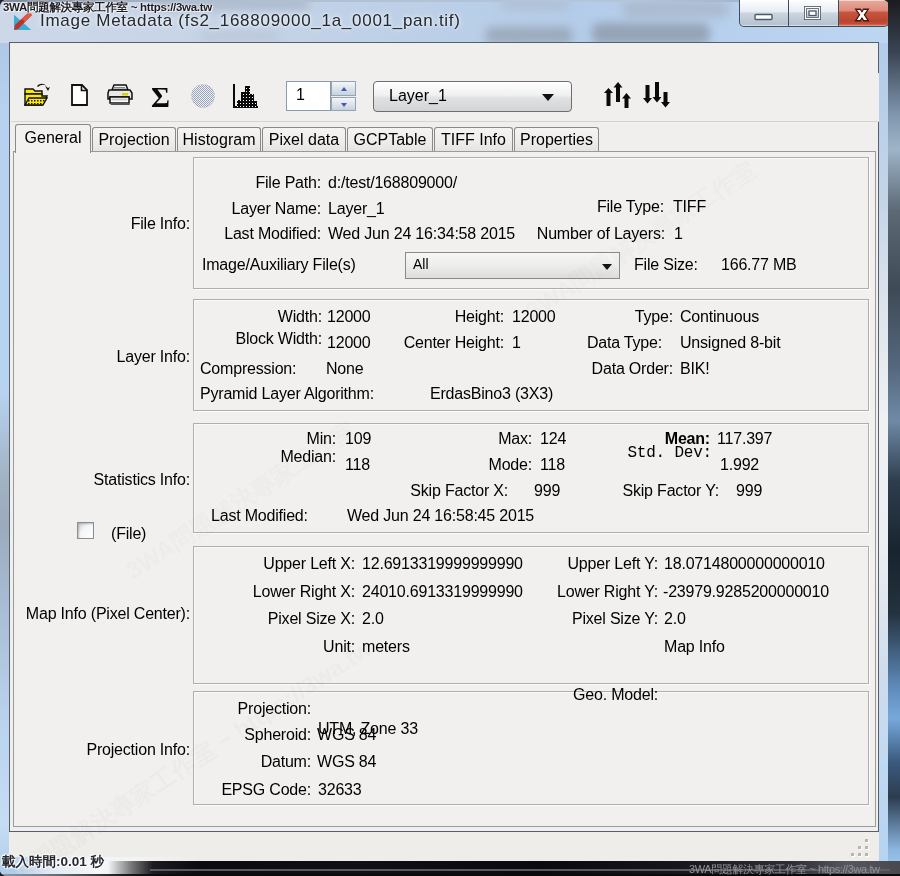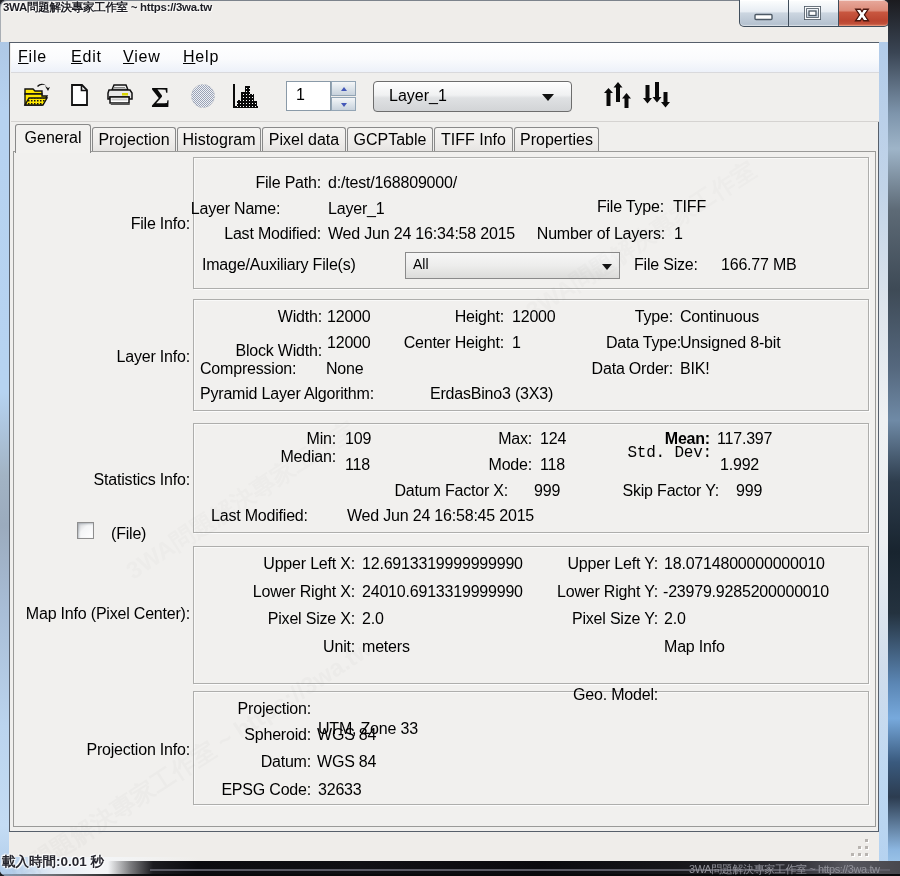--- a/index.html
+++ b/index.html
@@ -79,40 +79,50 @@
  border:1px solid #6d6d6d;border-radius:4px;
  background:linear-gradient(180deg,#fefefe 0%,#f0f1f2 45%,#dfe1e3 55%,#d2d4d6 100%);
  box-shadow:inset 0 1px 0 #fff;}
 </style>
 </head>
 <body>
 <div id="win">
   <div id="fbottom"></div>
   <div id="fleft"></div>
   <div id="fright"></div>
+  <div id="titlebar">
+    <div class="blob" style="left:150px;top:-4px;width:160px;height:14px;background:#98a4b4;opacity:.5"></div>
+    <div class="blob" style="left:485px;top:27px;width:88px;height:17px;background:#96a2b2;opacity:.8"></div>
+    <div class="blob" style="left:592px;top:23px;width:118px;height:21px;background:#8d99aa;opacity:.8"></div>
+    <div class="blob" style="left:622px;top:0px;width:108px;height:18px;background:#a8b4c4;opacity:.7"></div>
+    <div class="blob" style="left:500px;top:-2px;width:70px;height:12px;background:#aab4c2;opacity:.5"></div>
+    <div class="blob" style="left:200px;top:30px;width:80px;height:12px;background:#b0bac8;opacity:.4"></div>
+    <div id="tbedge"></div>
+    <svg id="titleicon" width="21" height="22" viewBox="0 0 21 22">
+      <polygon points="1,3 1,18 18,18" fill="#2e9bc8"></polygon>
+      <polygon points="1,3 1,18 18,18 10,10" fill="#46b8d8" opacity="0.6"></polygon>
+      <polygon points="16,0 19,3 5,17 1,18 2,13" fill="#c03028"></polygon>
+      <polygon points="16,0 19,3 12,10 9,7" fill="#e05848"></polygon>
+    </svg>
+    <div id="titletext">Image Metadata (fs2_168809000_1a_0001_pan.tif)</div>
+  </div>
   <div id="wbtns">
     <div class="wb" id="wb-min"></div>
     <div class="wb" id="wb-max"></div>
     <div class="wb" id="wb-close"></div>
     <svg class="abs" style="left:0;top:0" width="149" height="27" viewBox="0 0 149 27">
       <rect x="16" y="14.5" width="17" height="5" rx="1" fill="#fff" stroke="#4e5a66" stroke-width="1.4"></rect>
       <rect x="66.5" y="7.5" width="14" height="11" fill="none" stroke="#4e5a66" stroke-width="3"></rect>
       <rect x="66.5" y="7.5" width="14" height="11" fill="none" stroke="#fbfcfd" stroke-width="1.3"></rect>
       <rect x="70" y="11" width="7" height="4.5" fill="#fff" stroke="#4e5a66" stroke-width="1.3"></rect>
       <text x="123" y="19.5" font-family="Liberation Sans" font-size="18" font-weight="bold" fill="#fff" text-anchor="middle" stroke="#4a1810" stroke-width="3" paint-order="stroke">x</text>
       <text x="123" y="19.5" font-family="Liberation Sans" font-size="18" font-weight="bold" fill="#fff" text-anchor="middle">x</text>
     </svg>
   </div>
   <div id="client">
-    <div id="menubar">
-      <div class="menuitem" style="left:7px"><u>F</u>ile</div>
-      <div class="menuitem" style="left:60px"><u>E</u>dit</div>
-      <div class="menuitem" style="left:112px"><u>V</u>iew</div>
-      <div class="menuitem" style="left:172px"><u>H</u>elp</div>
-    </div>
     <div id="toolbar"></div>
   </div>
 </div>
 
 <svg class="abs" style="left:0;top:78px;" width="700" height="36" viewBox="0 0 700 36">
   <defs>
     <pattern id="dith" width="2" height="2" patternUnits="userSpaceOnUse">
       <rect width="2" height="2" fill="#eef1f5"></rect>
         <rect width="1" height="1" fill="#9aa2b6"></rect>
         <rect x="1" y="1" width="1" height="1" fill="#9aa2b6"></rect>
@@ -219,21 +229,21 @@
     <i style="left:14px;top:7px"></i>
     <i style="left:14px;top:0px"></i>
  <i style="left:7px;top:14px"></i>
     <i style="left:7px;top:7px"></i>
     <i style="left:0px;top:14px"></i>
 </div>
 <div class="t" style="left:111px;top:523px;">(File)</div>
 
 <div class="t r" style="left:150px;width:171px;top:172px;">File Path:</div>
 <div class="t" style="left:328px;top:172px;">d:/test/168809000/</div>
-<div class="t r" style="left:150px;width:171px;top:198px;text-align:center;">Layer Name:</div>
+<div class="t r" style="left:150px;width:171px;top:198px;">Layer Name:</div>
 <div class="t" style="left:328px;top:198px;">Layer_1</div>
 <div class="t r" style="left:500px;width:164px;top:196px;">File Type:</div>
 <div class="t" style="left:673px;top:196px;">TIFF</div>
 <div class="t r" style="left:150px;width:171px;top:223px;">Last Modified:</div>
 <div class="t" style="left:328px;top:223px;">Wed Jun 24 16:34:58 2015</div>
 <div class="t r" style="left:500px;width:165px;top:223px;">Number of Layers:</div>
 <div class="t" style="left:674px;top:223px;">1</div>
 <div class="t" style="left:202px;top:254px;">Image/Auxiliary File(s)</div>
 <div id="combo-all">
     <div class="cb-txt">All</div>
@@ -241,46 +251,46 @@
   </div>
 <div class="t" style="left:634px;top:254px;">File Size:</div>
 <div class="t" style="left:721px;top:254px;">166.77 MB</div>
 
 <div class="t r" style="left:150px;width:172px;top:306px;">Width:</div>
 <div class="t" style="left:327px;top:306px;">12000</div>
 <div class="t r" style="left:350px;width:154px;top:306px;">Height:</div>
 <div class="t" style="left:512px;top:306px;">12000</div>
 <div class="t r" style="left:500px;width:173px;top:306px;">Type:</div>
 <div class="t" style="left:680px;top:306px;">Continuous</div>
-<div class="t r" style="left:150px;width:172px;top:340px;">Block Width:</div>
+<div class="t r" style="left:150px;width:172px;top:328px;">Block Width:</div>
 <div class="t" style="left:327px;top:332px;">12000</div>
 <div class="t r" style="left:350px;width:154px;top:332px;">Center Height:</div>
 <div class="t" style="left:512px;top:332px;">1</div>
-<div class="t r" style="left:500px;width:173px;top:332px;padding-left:8px;">Data Type:</div>
+<div class="t r" style="left:489px;width:173px;top:332px;">Data Type:</div>
 <div class="t" style="left:680px;top:332px;">Unsigned 8-bit</div>
 <div class="t" style="left:200px;top:358px;">Compression:</div>
 <div class="t" style="left:326px;top:358px;">None</div>
 <div class="t r" style="left:500px;width:173px;top:358px;">Data Order:</div>
 <div class="t" style="left:680px;top:358px;">BIK!</div>
 <div class="t" style="left:200px;top:383px;">Pyramid Layer Algorithm:</div>
 <div class="t" style="left:430px;top:383px;">ErdasBino3 (3X3)</div>
 
 <div class="t r" style="left:200px;width:136px;top:428px;">Min:</div>
 <div class="t" style="left:345px;top:428px;">109</div>
 <div class="t r" style="left:400px;width:132px;top:428px;">Max:</div>
 <div class="t" style="left:540px;top:428px;">124</div>
 <div class="t r" style="left:600px;width:110px;top:428px;font-weight:bold;">Mean:</div>
 <div class="t" style="left:717px;top:428px;">117.397</div>
 <div class="t r" style="left:200px;width:136px;top:446px;">Median:</div>
 <div class="t" style="left:345px;top:454px;">118</div>
 <div class="t r" style="left:400px;width:132px;top:454px;">Mode:</div>
 <div class="t" style="left:540px;top:454px;">118</div>
 <div class="t r" style="left:600px;width:112px;top:442px;font-family:Liberation Mono, monospace;">Std. Dev:</div>
 <div class="t" style="left:720px;top:454px;">1.992</div>
-<div class="t r" style="left:380px;width:128px;top:480px;">Datum Factor X:</div>
+<div class="t r" style="left:380px;width:128px;top:480px;">Skip Factor X:</div>
 <div class="t" style="left:534px;top:480px;">999</div>
 <div class="t r" style="left:590px;width:129px;top:480px;">Skip Factor Y:</div>
 <div class="t" style="left:736px;top:480px;">999</div>
 <div class="t" style="left:211px;top:505px;">Last Modified:</div>
 <div class="t" style="left:347px;top:505px;">Wed Jun 24 16:58:45 2015</div>
 
 <div class="t r" style="left:200px;width:155px;top:553px;">Upper Left X:</div>
 <div class="t" style="left:362px;top:553px;">12.6913319999999990</div>
 <div class="t r" style="left:500px;width:158px;top:553px;">Upper Left Y:</div>
 <div class="t" style="left:664px;top:553px;">18.0714800000000010</div>

